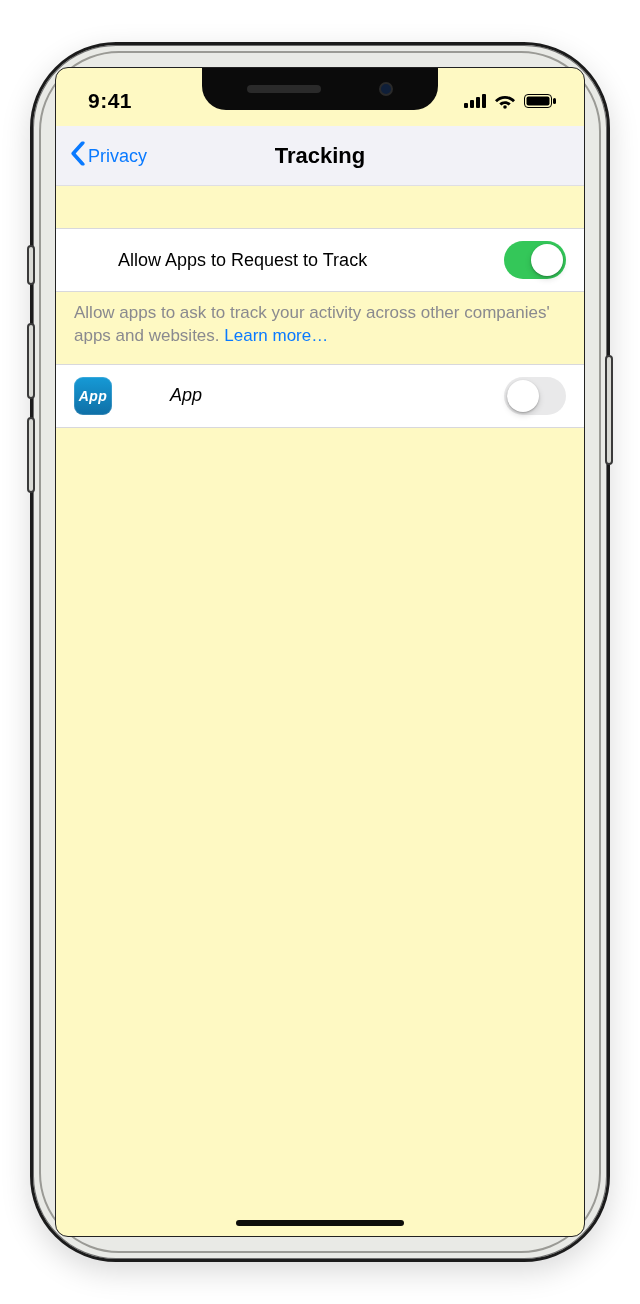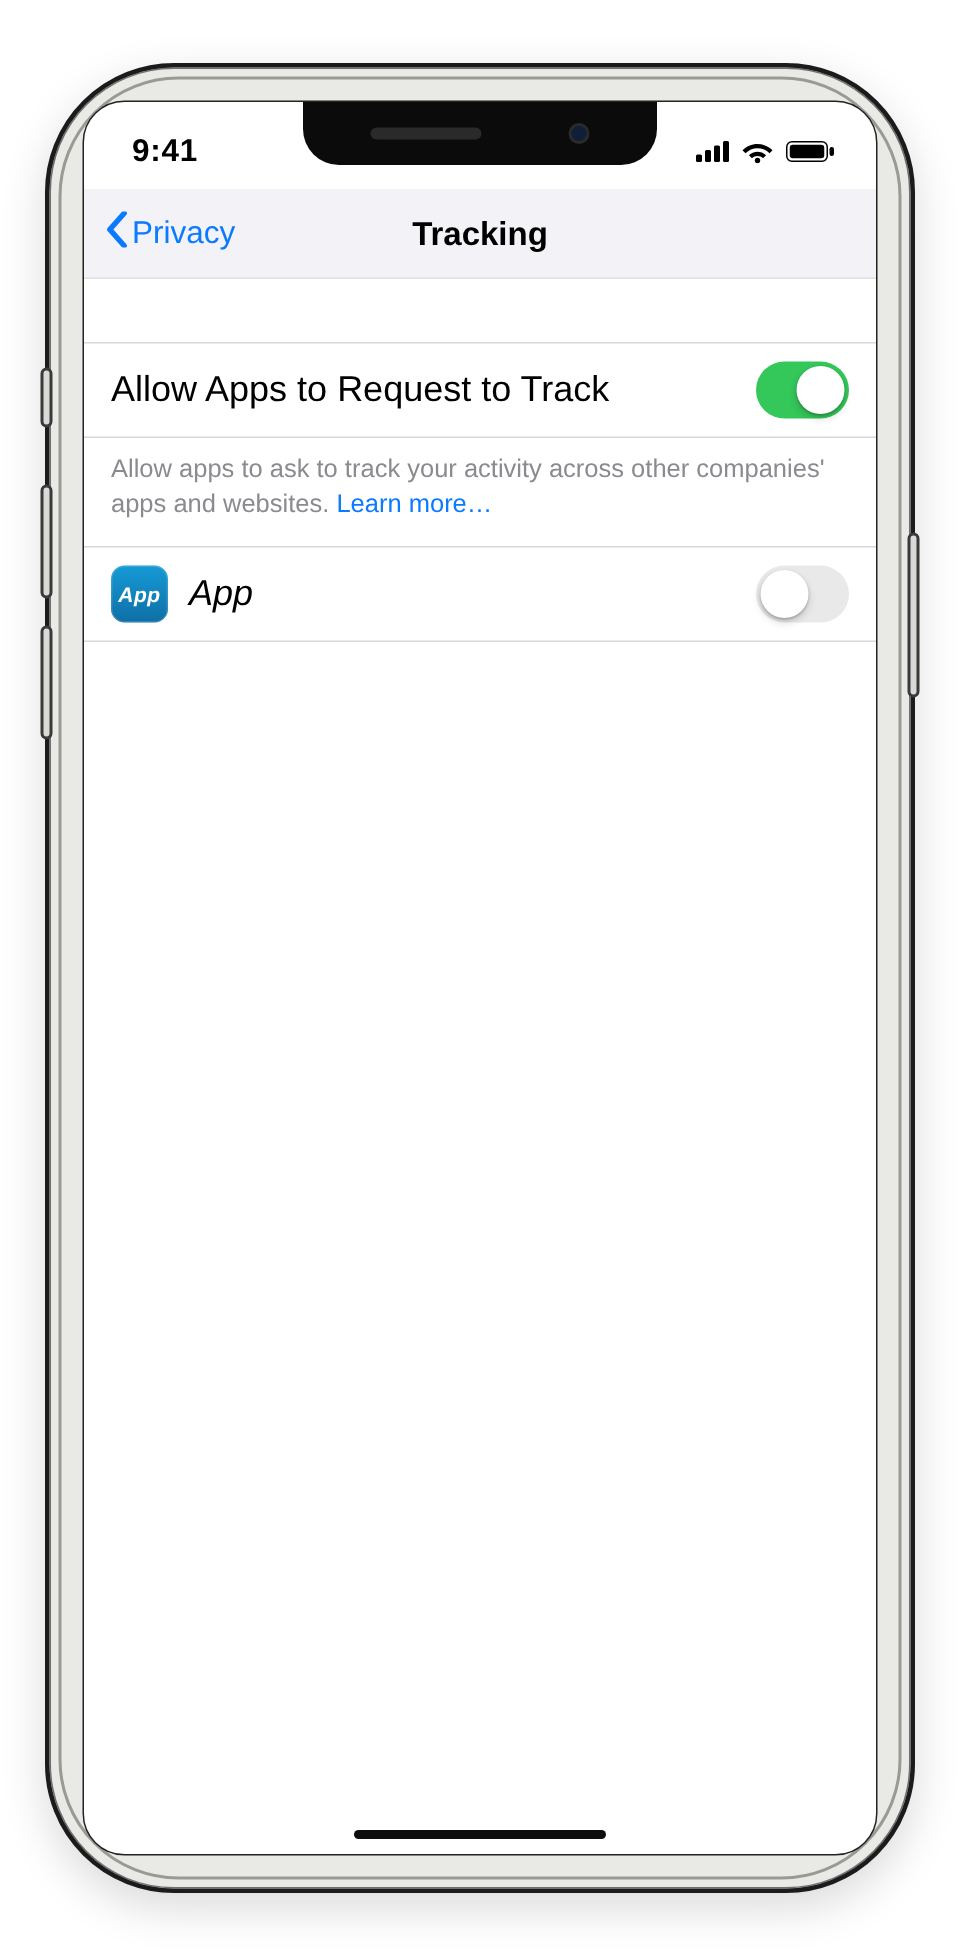--- a/index.html
+++ b/index.html
@@ -27,22 +27,22 @@
     .btn-side { position: absolute; background: #d9dad5; border: 2px solid #3a3a3a; border-radius: 4px; }
     .btn-mute  { left: -6px; top: 200px; width: 8px; height: 40px; }
     .btn-volup { left: -6px; top: 278px; width: 8px; height: 76px; }
     .btn-voldn { left: -6px; top: 372px; width: 8px; height: 76px; }
     .btn-power { right: -6px; top: 310px; width: 8px; height: 110px; }
 
     
     .screen {
       position: absolute;
       top: 22px; left: 22px; right: 22px; bottom: 22px;
-      background: #ffffff;
-      border-radius: 28px;
+      background: #fef9c3;
+      border-radius: 13px;
       overflow: hidden;
       border: 1px solid #222;
     }
 
     
     .notch {
       position: absolute;
       top: 0; left: 50%; transform: translateX(-50%);
       width: 236px; height: 42px;
       background: #0b0b0b;
@@ -67,36 +67,36 @@
     .navbar {
       position: relative;
       height: 60px;
       display: flex; align-items: center; justify-content: center;
       border-bottom: 1px solid rgba(0,0,0,0.08);
       background: #f2f2f7;
     }
     .navbar .back {
       position: absolute; left: 14px; top: 50%; transform: translateY(-50%);
       display: flex; align-items: center; gap: 2px;
-      color: #0a7aff; font-size: 21px;
+      color: #0a7aff; font-size: 18px;
     }
     .navbar .back svg { width: 16px; height: 24px; }
     .navbar .title { font-weight: 700; font-size: 22px; color: #000; }
 
     
     .group-spacer { height: 42px; }
     .row {
       display: flex; align-items: center; justify-content: space-between;
       background: #ffffff;
       min-height: 58px;
       padding: 12px 18px 12px 18px;
       border-top: 1px solid #d8d8dc;
       border-bottom: 1px solid #d8d8dc;
     }
-    .row .label { font-size: 24px; color: #000; }
+    .row .label { font-size: 18px; color: #000; margin-left: 44px; }
     .row-left { display: flex; align-items: center; gap: 14px; font-style: italic; }
 
     
     .switch { position: relative; width: 62px; height: 38px; border-radius: 19px; background: #e9e9ea; transition: background .15s; flex: 0 0 auto; }
     .switch .knob { position: absolute; top: 3px; left: 3px; width: 32px; height: 32px; background: #fff; border-radius: 50%; box-shadow: 0 1px 2px rgba(0,0,0,0.25), 0 3px 6px rgba(0,0,0,0.15); transition: left .15s; }
     .switch.on { background: #34c759; }
     .switch.on .knob { left: 27px; }
 
     
     .explain { padding: 10px 18px 16px 18px; color: #8a8a8f; font-size: 17px; line-height: 1.35; }

